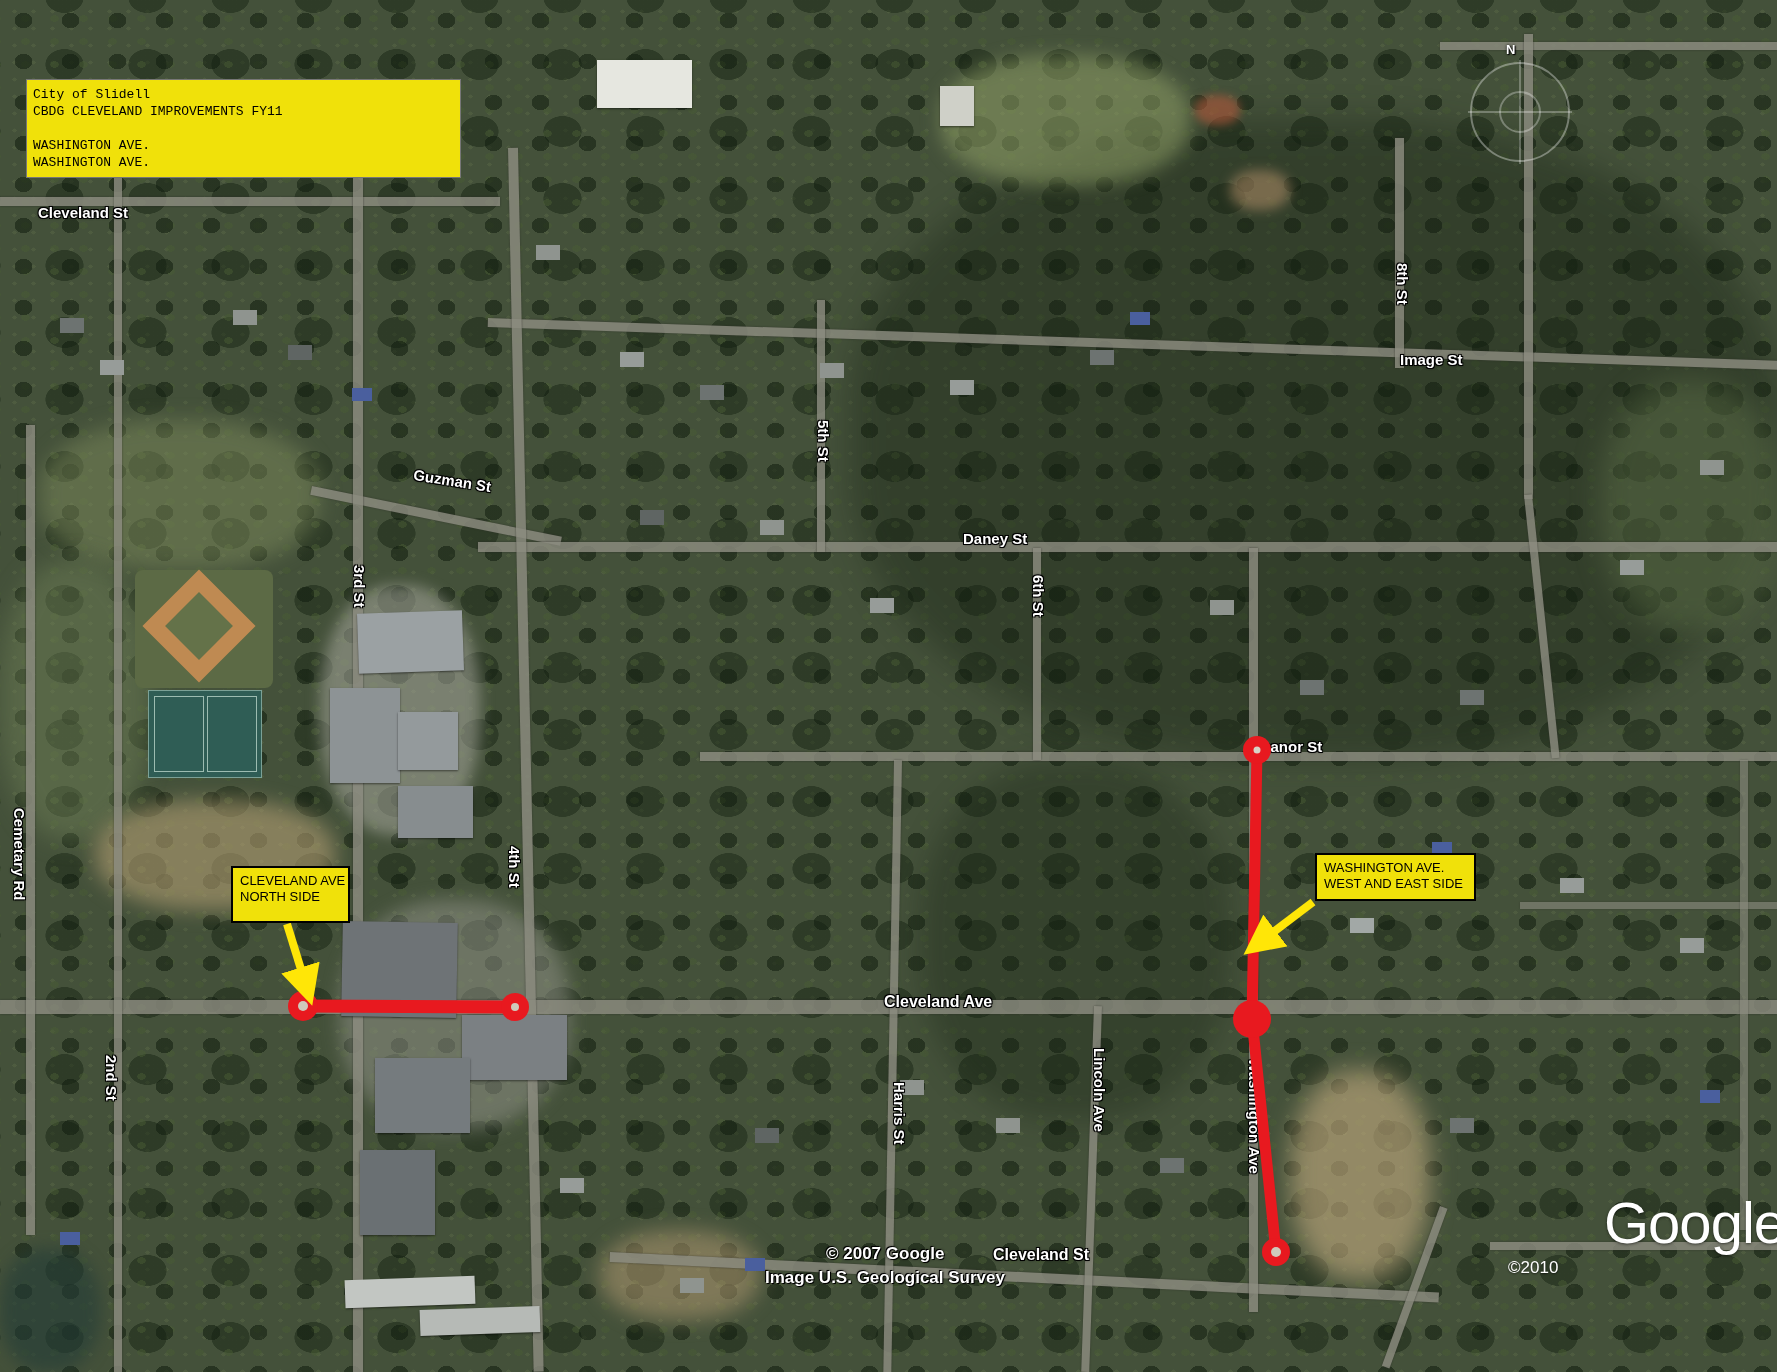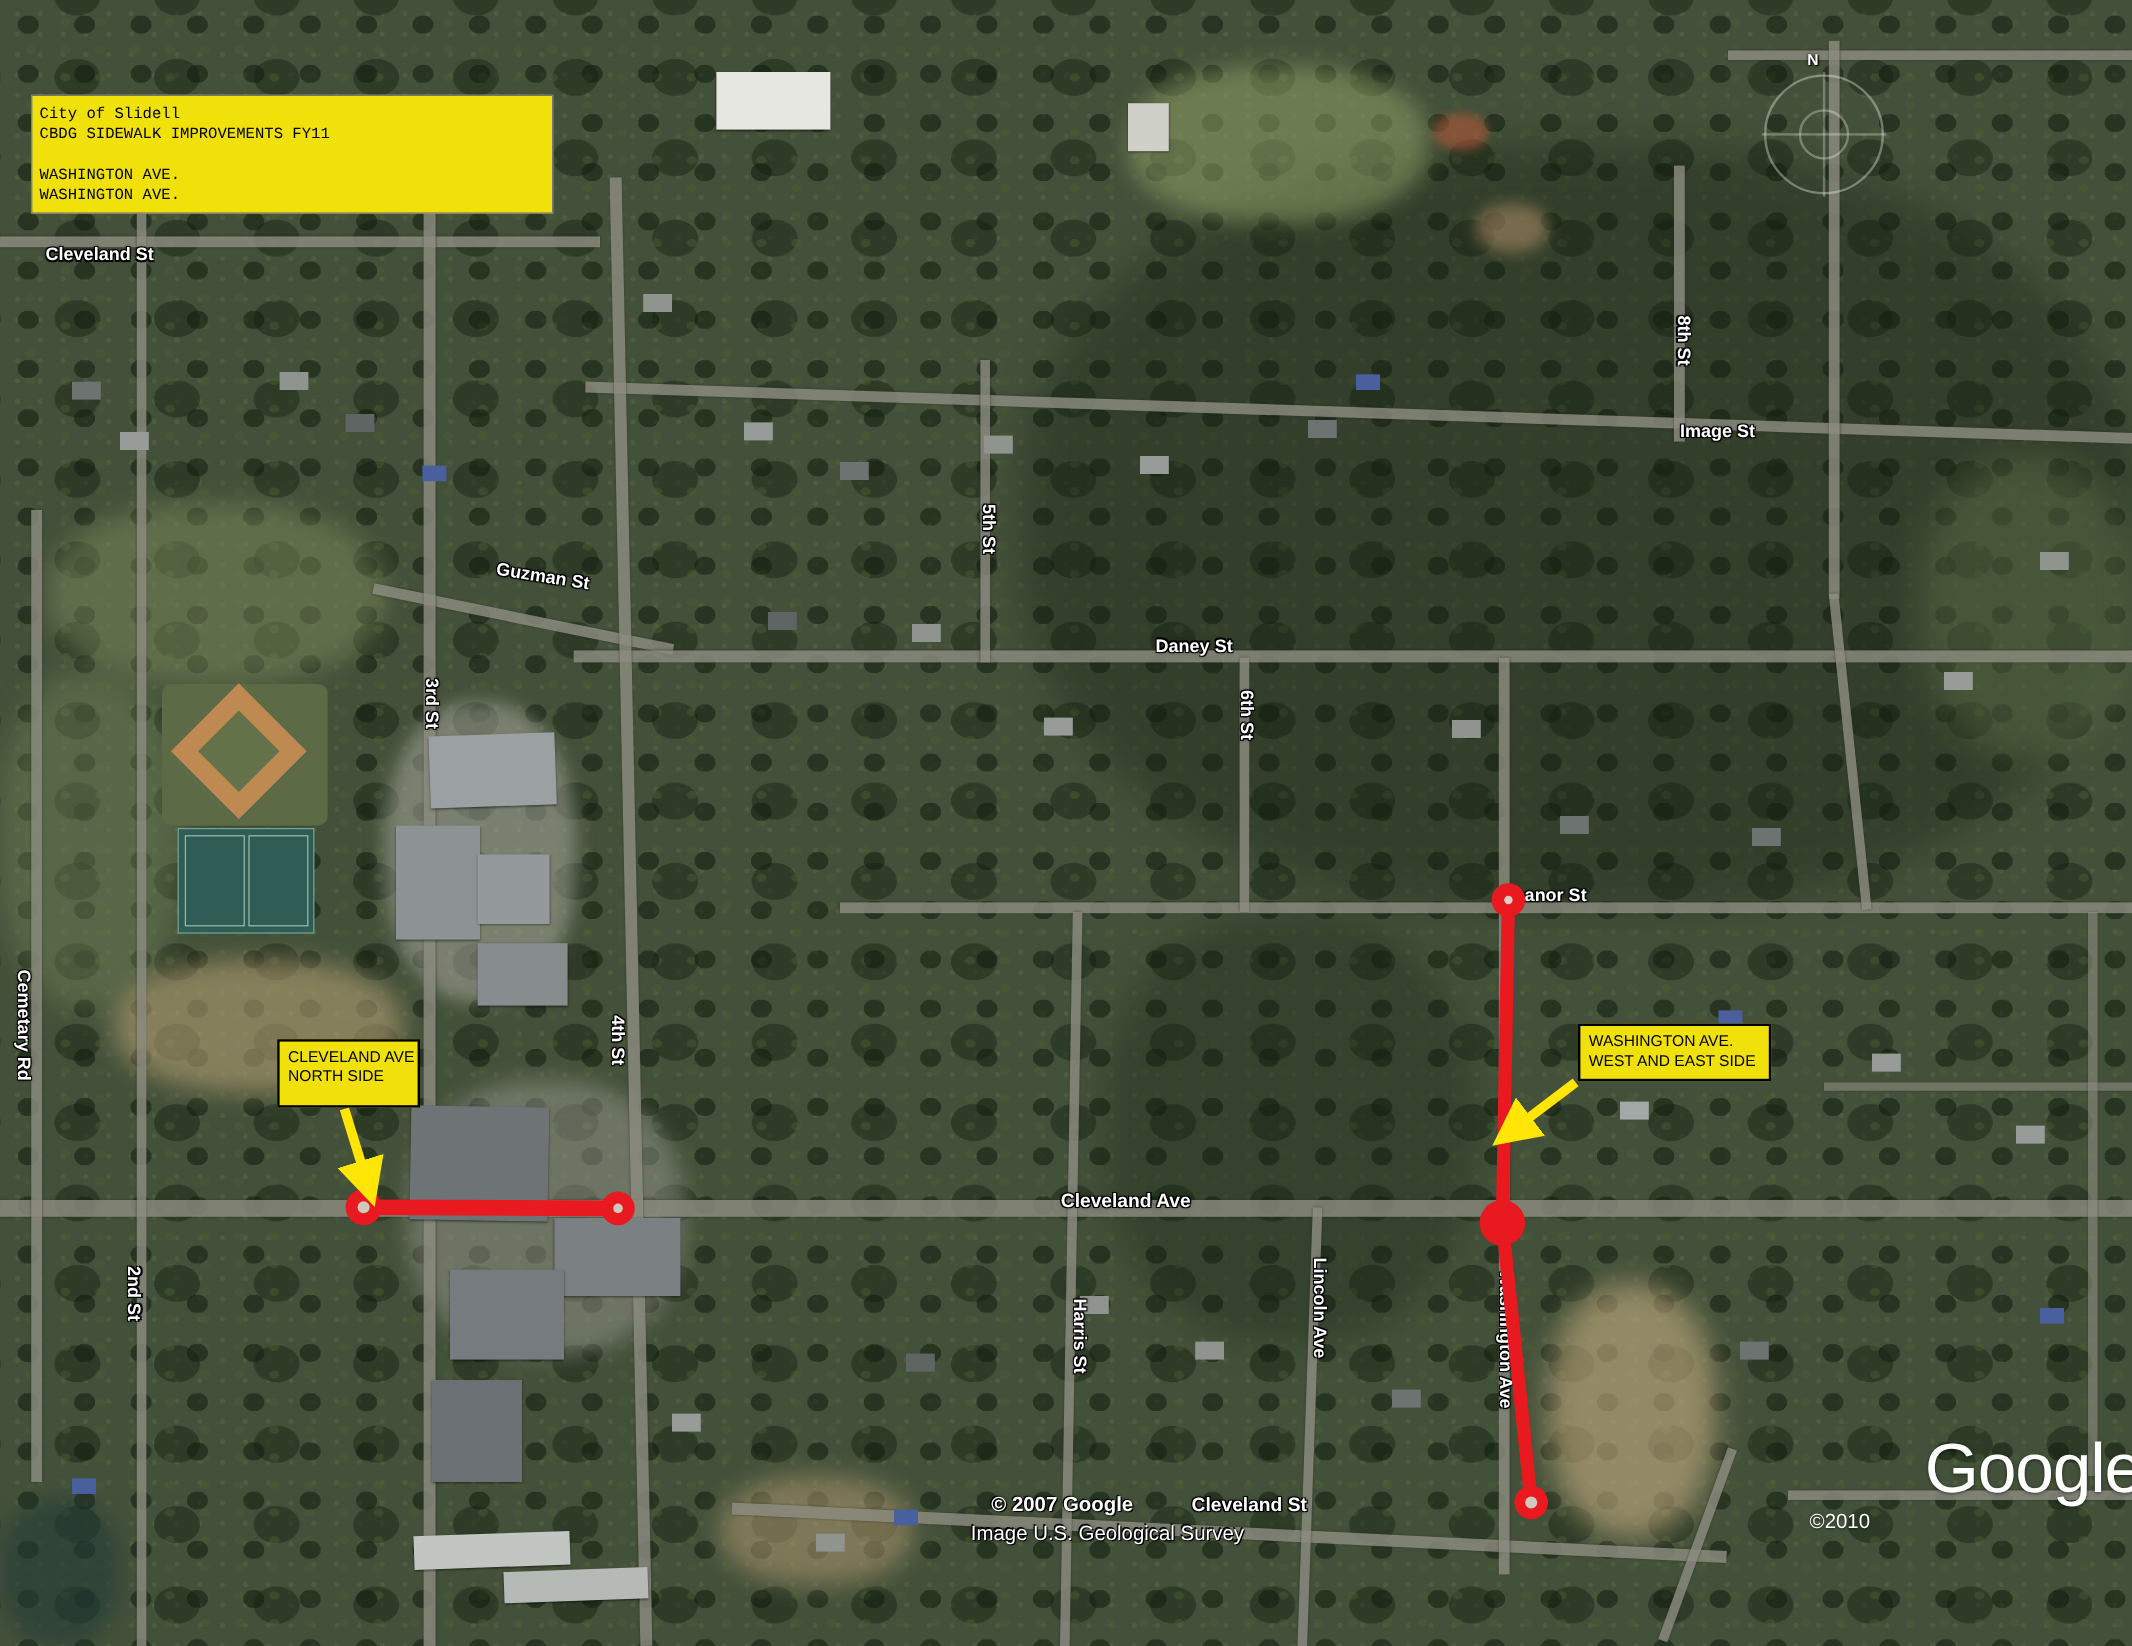--- a/index.html
+++ b/index.html
@@ -163,32 +163,32 @@
       <circle cx="1257" cy="750" r="3.5" fill="#d8d3c6"></circle>
       <circle cx="1252" cy="1019" r="19" fill="#e8191f"></circle>
       <circle cx="1276" cy="1252" r="14" fill="#e8191f"></circle>
       <circle cx="1276" cy="1252" r="5" fill="#cfcabb"></circle>
       <line x1="287" y1="924" x2="308" y2="992" stroke="#ffe607" stroke-width="8" marker-end="url(#ah)"></line>
       <line x1="1313" y1="902" x2="1255" y2="946" stroke="#ffe607" stroke-width="8" marker-end="url(#ah)"></line>
     </svg>
 
     <div class="titlebox">
       <div>City of Slidell</div>
-      <div>CBDG SIDEWALK IMPROVEMENTS FY11</div>
+      <div>CBDG CLEVELAND IMPROVEMENTS FY11</div>
       <div>&nbsp;</div>
       <div>WASHINGTON AVE.</div>
       <div>WASHINGTON AVE.</div>
     </div>
     <div class="bx" style="left:231px;top:866px;width:101px;height:43px;">
       <div>CLEVELAND AVE</div>
       <div>NORTH SIDE</div>
     </div>
     <div class="bx" style="left:1315px;top:853px;width:143px;height:34px;">
       <div>WASHINGTON AVE.</div>
       <div>WEST AND EAST SIDE</div>
     </div>
 
     <div class="wm" style="left:826px;top:1244px;font-size:17px;font-weight:bold;text-shadow:-1px -1px 0 #000,1px 1px 0 #000,0 0 3px #000;">© 2007 Google</div>
-    <div class="wm" style="left:765px;top:1268px;font-size:17px;font-weight:normal;text-shadow:-1px -1px 0 #000,1px 1px 0 #000,0 0 3px #000;margin-left:44px;">Image U.S. Geological Survey</div>
+    <div class="wm" style="left:765px;top:1268px;font-size:17px;font-weight:bold;text-shadow:-1px -1px 0 #000,1px 1px 0 #000,0 0 3px #000;">Image U.S. Geological Survey</div>
     <div class="wm" style="left:1508px;top:1258px;font-size:17px;text-shadow:0 1px 2px rgba(0,0,0,.6);">©2010</div>
     <div class="glogo"><span>Google</span><sup>™</sup></div>
   </div>
 </div>
 
 </body></html>

